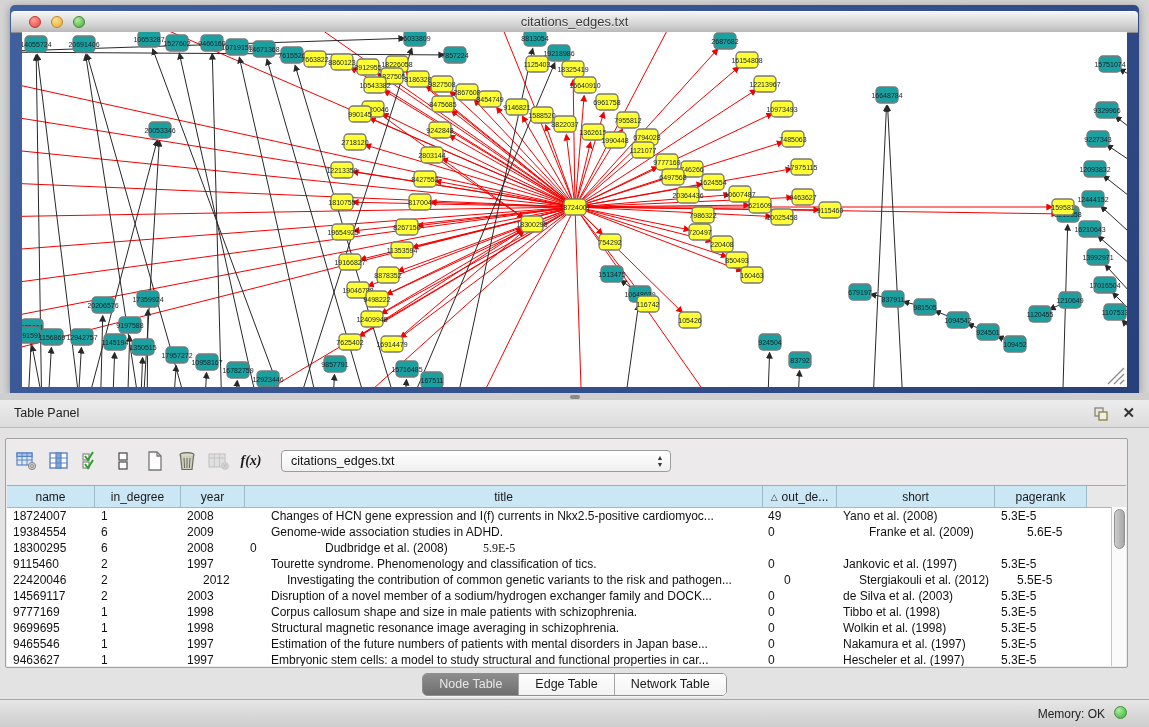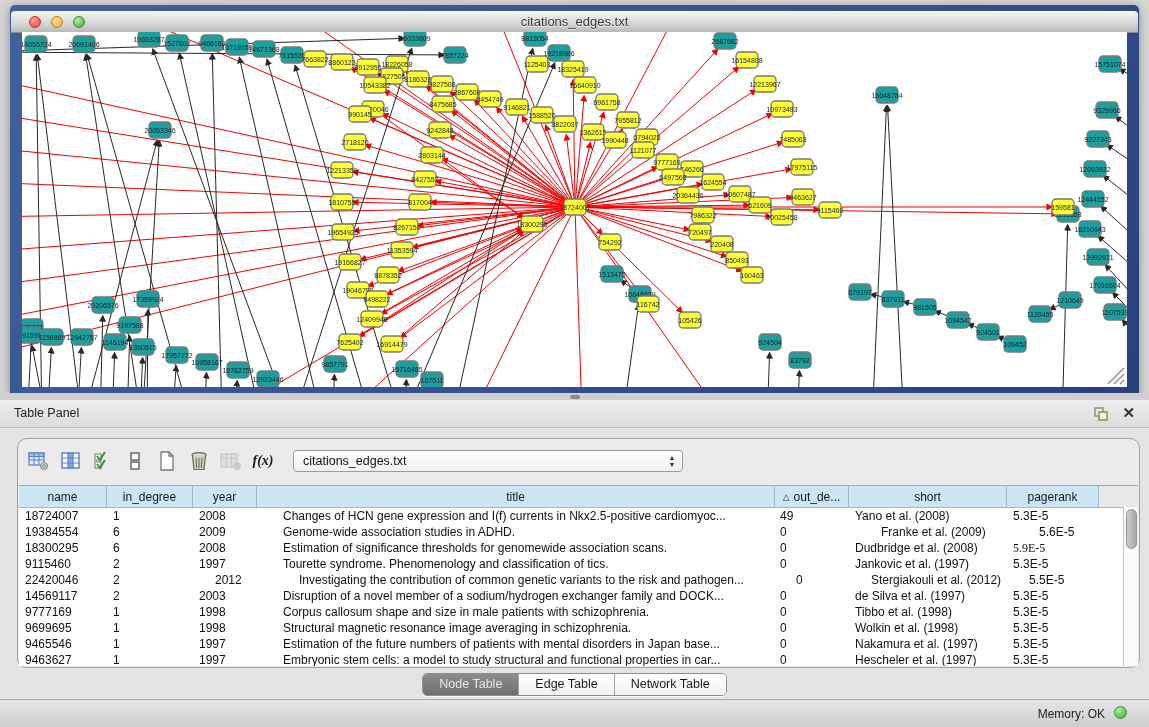--- a/index.html
+++ b/index.html
@@ -41,22 +41,22 @@
   
   .table-panel{position:absolute;left:0;top:400px;width:1149px;height:300px;background:#e3e3e3;}
   .panel-header{
     position:absolute;left:0;top:0;right:0;height:27px;
     background:linear-gradient(#ededed,#dcdcdc);border-bottom:1px solid #bdbdbd;
   }
   .panel-title{position:absolute;left:14px;top:6px;font-size:12.5px;color:#222;}
   .panel-float{position:absolute;right:40px;top:6px;width:16px;height:16px;cursor:pointer;}
   .panel-close{position:absolute;right:14px;top:4px;font-size:15px;font-weight:bold;color:#333;cursor:pointer;}
   .panel-inset{
-    position:absolute;left:17px;top:38px;width:1123px;height:230px;
-    background:#eceaea;border:1px solid #a2a2a2;border-radius:10px;box-sizing:border-box;
+    position:absolute;left:5px;top:38px;width:1123px;height:230px;
+    background:#eceaea;border:1px solid #a2a2a2;border-radius:2px;box-sizing:border-box;
   }
   .toolbar{position:absolute;left:6px;top:0;height:44px;display:flex;align-items:center;}
   .tb-icon{width:30px;height:28px;display:flex;align-items:center;justify-content:center;margin-right:2px;cursor:pointer;}
   .tb-icon.disabled{opacity:.45;cursor:default;}
   .fx{font-family:"Liberation Serif",serif;font-style:italic;font-weight:bold;font-size:14px;color:#1a1a1a;}
   .combo{
     position:absolute;left:275px;top:11px;width:390px;height:22px;box-sizing:border-box;
     background:linear-gradient(#ffffff,#f0f0f0);border:1px solid #9c9c9c;border-radius:4px;
     cursor:pointer;
   }
@@ -901,21 +901,20 @@
             <div class="td" style="width: 64px; padding-left: 6px;">2009</div>
             <div class="td" style="width: 518px; padding-left: 26px;">Genome-wide association studies in ADHD.</div>
             <div class="td" style="width: 74px; padding-left: 5px;">0</div>
             <div class="td" style="width: 158px; padding-left: 6px; margin-left: 26px;">Franke et al. (2009)</div>
             <div class="td" style="width: 92px; padding-left: 6px;">5.6E-5</div>
           </div>
           <div class="trow">
             <div class="td" style="width: 88px; padding-left: 6px;">18300295</div>
             <div class="td" style="width: 86px; padding-left: 6px;">6</div>
             <div class="td" style="width: 64px; padding-left: 6px;">2008</div>
-            <div class="td" style="width: 518px; padding-left: 26px;">Estimation of significance thresholds for genomewide association scans.</div>
             <div class="td" style="width: 74px; padding-left: 5px;">0</div>
             <div class="td" style="width: 158px; padding-left: 6px;">Dudbridge et al. (2008)</div>
             <div class="td" style="width: 92px; padding-left: 6px; font-family: Liberation Serif, serif;">5.9E-5</div>
           </div>
           <div class="trow">
             <div class="td" style="width: 88px; padding-left: 6px;">9115460</div>
             <div class="td" style="width: 86px; padding-left: 6px;">2</div>
             <div class="td" style="width: 64px; padding-left: 6px;">1997</div>
             <div class="td" style="width: 518px; padding-left: 26px;">Tourette syndrome. Phenomenology and classification of tics.</div>
             <div class="td" style="width: 74px; padding-left: 5px;">0</div>
@@ -930,21 +929,21 @@
             <div class="td" style="width: 74px; padding-left: 5px;">0</div>
             <div class="td" style="width: 158px; padding-left: 6px;">Stergiakouli et al. (2012)</div>
             <div class="td" style="width: 92px; padding-left: 6px;">5.5E-5</div>
           </div>
           <div class="trow">
             <div class="td" style="width: 88px; padding-left: 6px;">14569117</div>
             <div class="td" style="width: 86px; padding-left: 6px;">2</div>
             <div class="td" style="width: 64px; padding-left: 6px;">2003</div>
             <div class="td" style="width: 518px; padding-left: 26px;">Disruption of a novel member of a sodium/hydrogen exchanger family and DOCK...</div>
             <div class="td" style="width: 74px; padding-left: 5px;">0</div>
-            <div class="td" style="width: 158px; padding-left: 6px;">de Silva et al. (1997)</div>
+            <div class="td" style="width: 158px; padding-left: 6px;">de Silva et al. (2003)</div>
             <div class="td" style="width: 92px; padding-left: 6px;">5.3E-5</div>
           </div>
           <div class="trow">
             <div class="td" style="width: 88px; padding-left: 6px;">9777169</div>
             <div class="td" style="width: 86px; padding-left: 6px;">1</div>
             <div class="td" style="width: 64px; padding-left: 6px;">1998</div>
             <div class="td" style="width: 518px; padding-left: 26px;">Corpus callosum shape and size in male patients with schizophrenia.</div>
             <div class="td" style="width: 74px; padding-left: 5px;">0</div>
             <div class="td" style="width: 158px; padding-left: 6px;">Tibbo et al. (1998)</div>
             <div class="td" style="width: 92px; padding-left: 6px;">5.3E-5</div>

